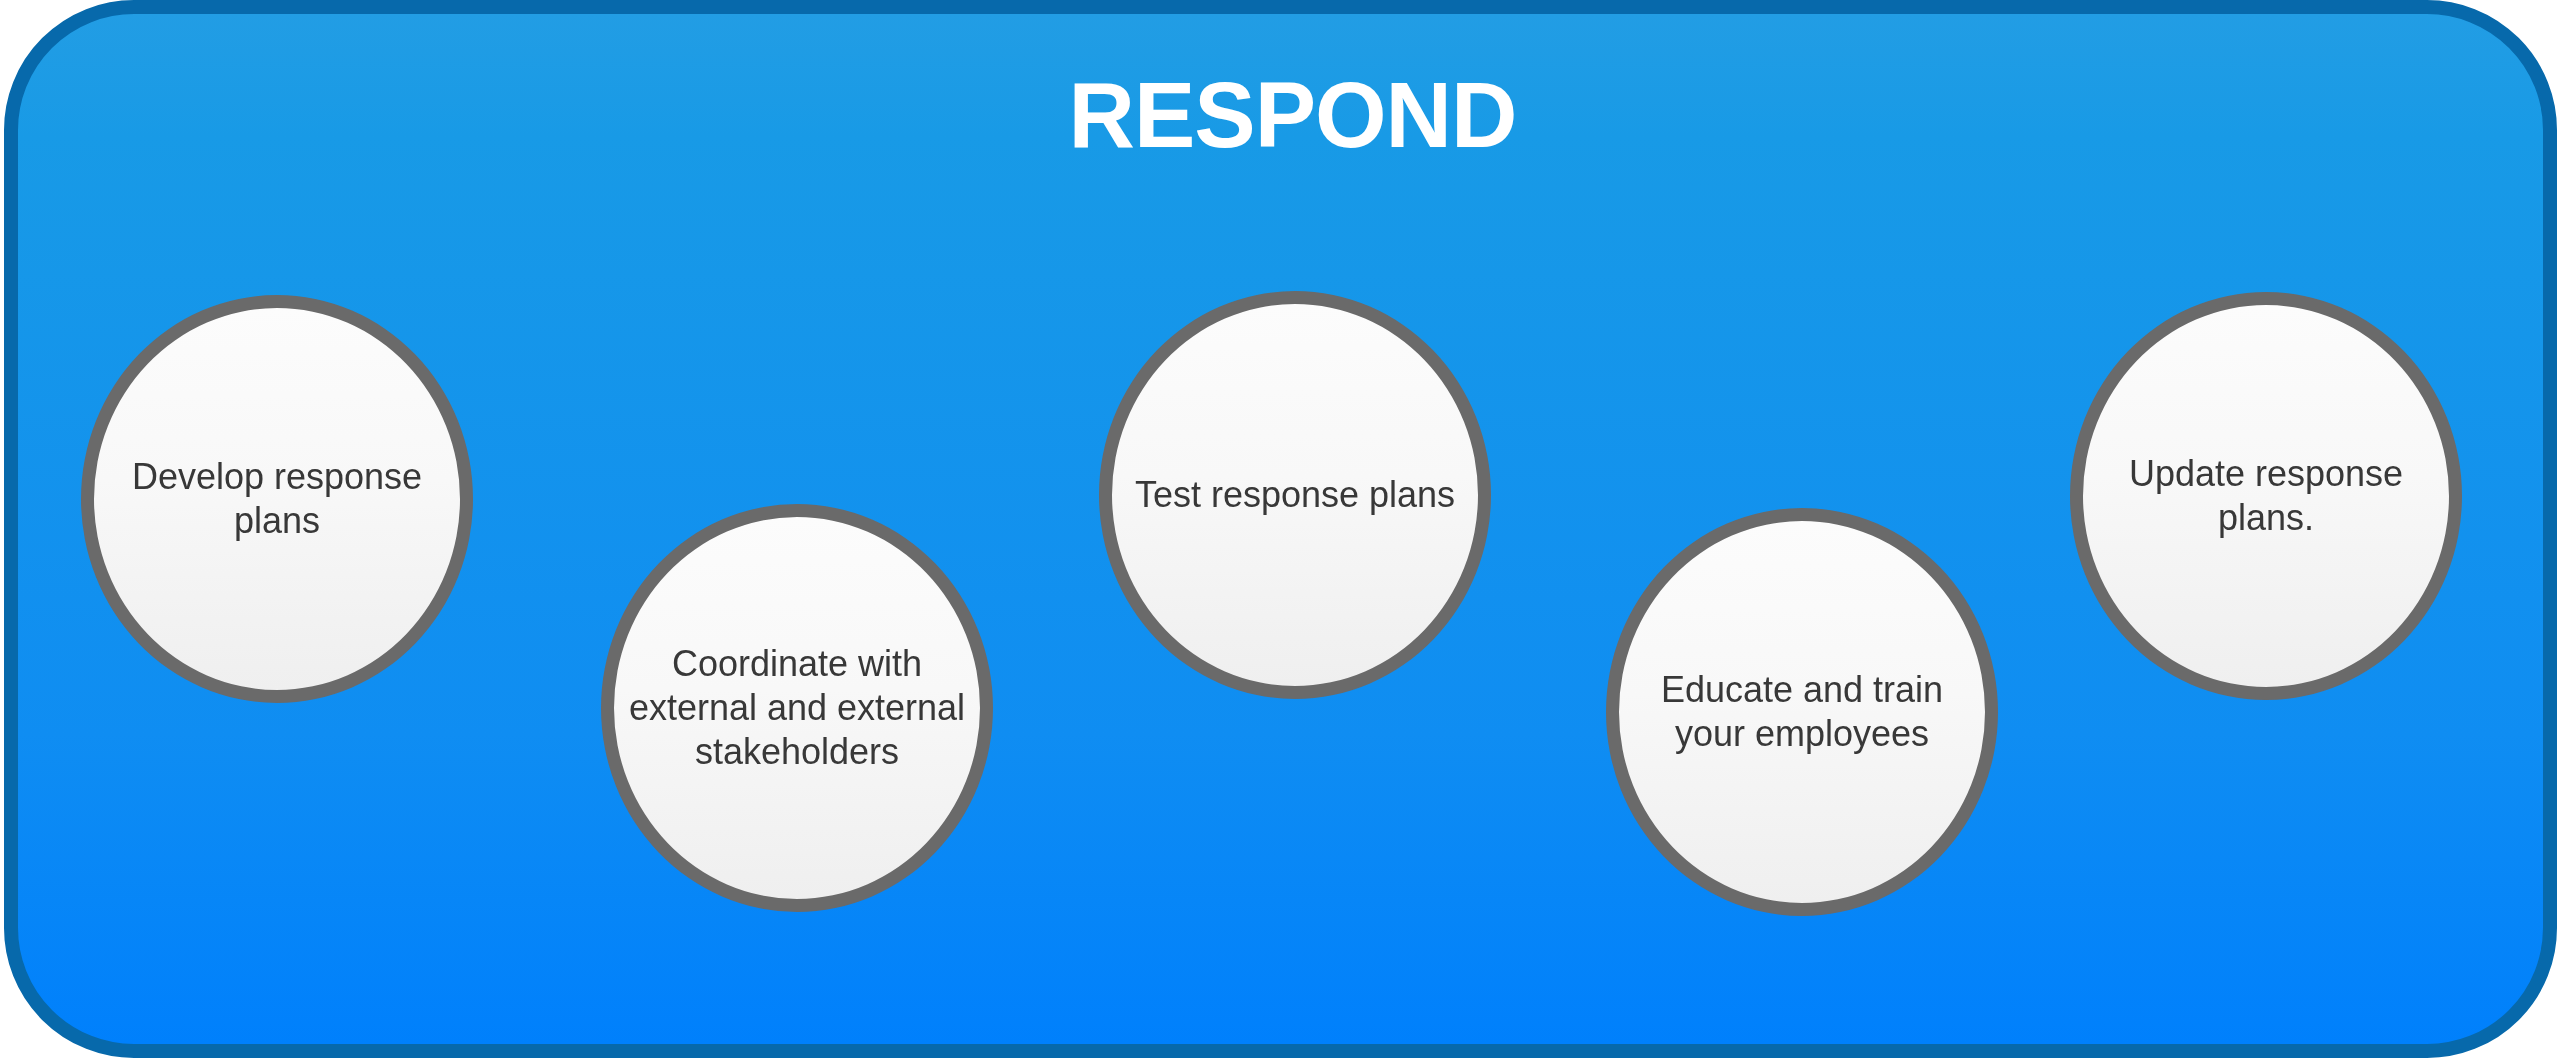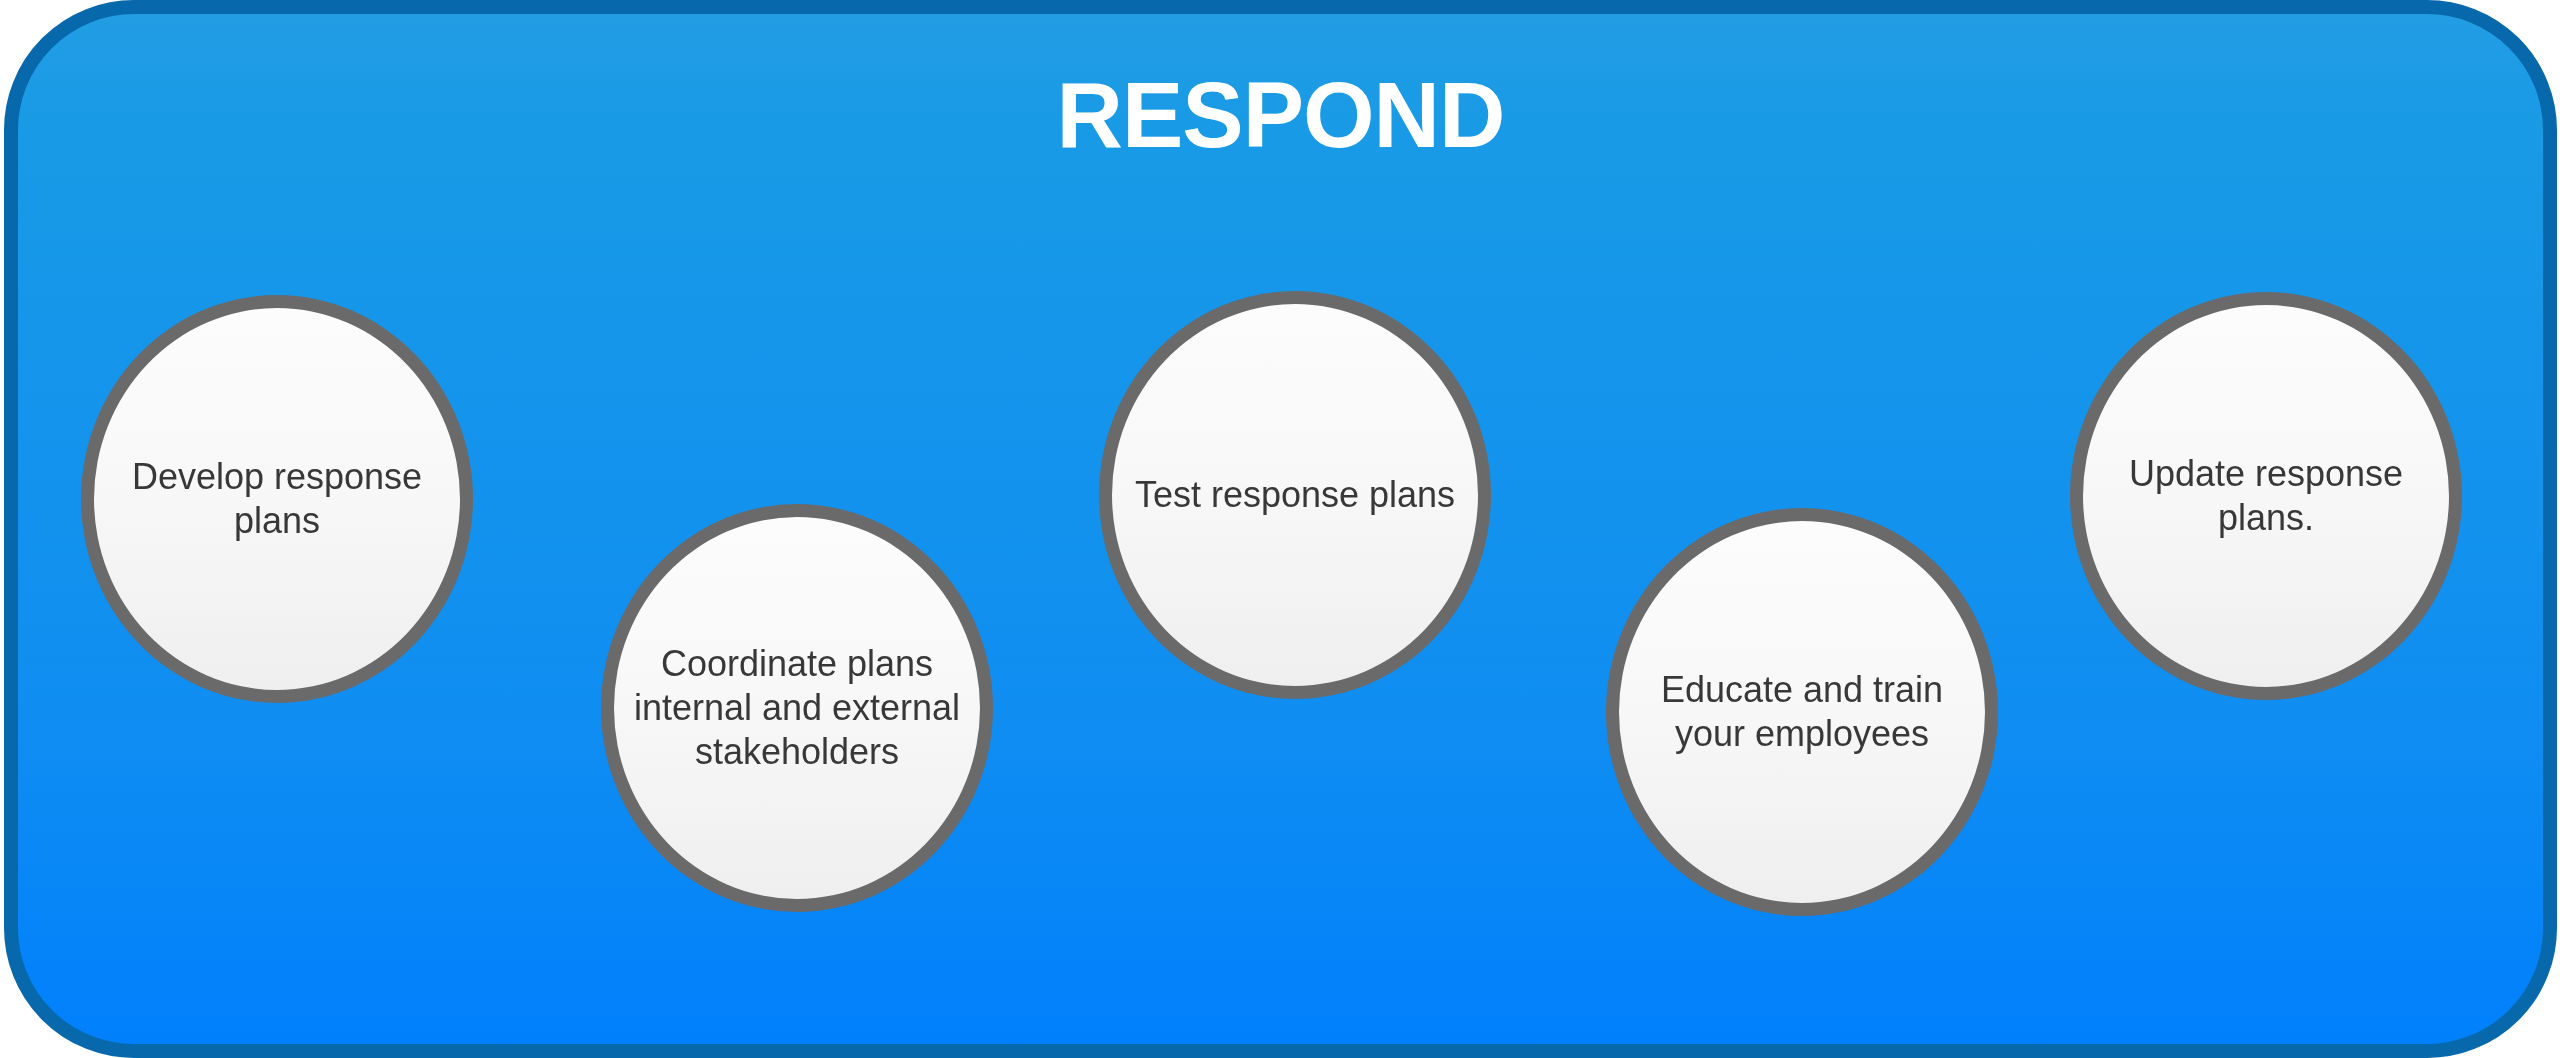--- a/index.html
+++ b/index.html
@@ -22,21 +22,21 @@
     top: 0px;
     width: 2553px;
     height: 1058px;
     box-sizing: border-box;
     border: 14px solid #0769ab;
     border-radius: 130px;
     background: linear-gradient(180deg, #229de4 0%, #189ae6 12%, #0f8df2 70%, #0080fc 100%);
   }
   .panel-title {
     position: absolute;
-    left: 0;
+    left: 12px;
     top: 46px;
     width: 100%;
     text-align: center;
     font-size: 92px;
     line-height: 110px;
     font-weight: 700;
     letter-spacing: -1px;
     color: #ffffff;
   }
   .circle {
@@ -71,21 +71,21 @@
 <div class="stage">
   <div class="panel">
 
     <div class="panel-title">RESPOND</div>
 
     <div class="circle pos-1">
       <span class="step-label">Develop response plans</span>
     </div>
 
     <div class="circle pos-2">
-      <span class="step-label">Coordinate plans internal and external stakeholders</span>
+      <span class="step-label">Coordinate with external and external stakeholders</span>
     </div>
 
     <div class="circle pos-4">
       <span class="step-label">Educate and train your employees</span>
     </div>
 
     <div class="circle pos-3">
       <span class="step-label">Test response plans</span>
     </div>
 

